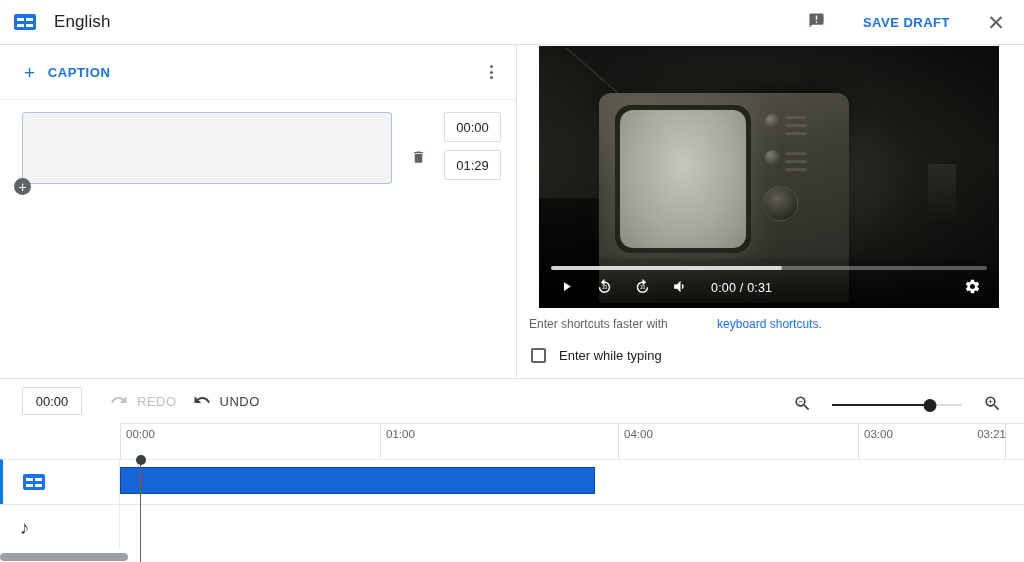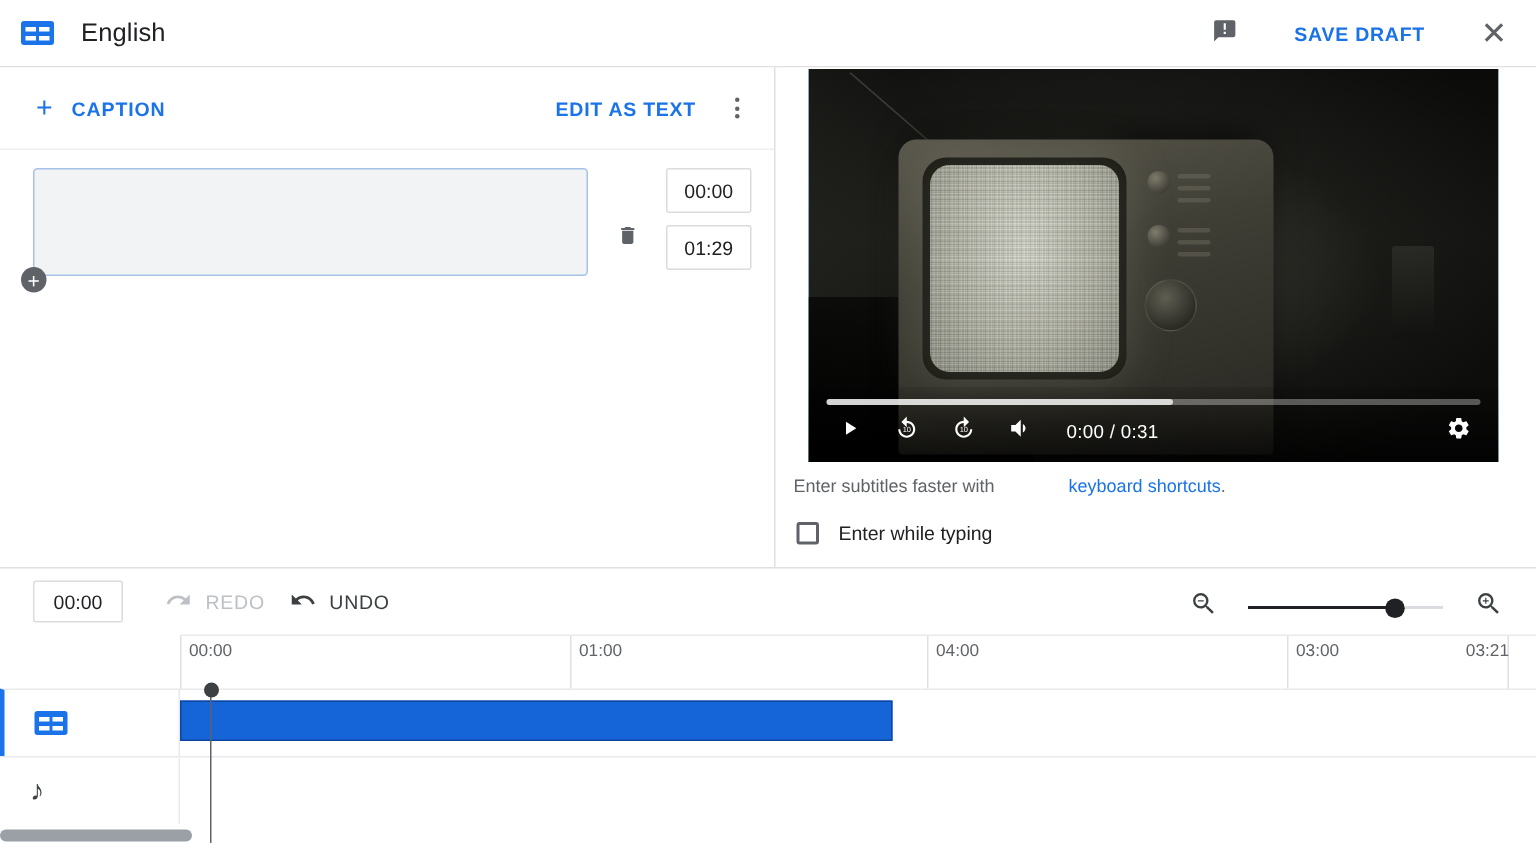--- a/index.html
+++ b/index.html
@@ -675,21 +675,20 @@
   </div>
 
   <div class="editor-pane">
 
     <div class="editor-toolbar">
       <div class="add-caption">
         <span class="plus-sign">+</span>
         <span>CAPTION</span>
       </div>
       <div class="toolbar-right">
-        <div class="edit-as-text">EDIT AS TEXT</div>
         <div class="kebab">
           <i></i>
             <i></i>
             <i></i>
         </div>
       </div>
     </div>
 
     <div class="caption-row">
       <textarea class="caption-input" placeholder="" style=""></textarea>
@@ -778,21 +777,21 @@
               <svg width="17" height="17" viewBox="0 0 24 24">
                   <path fill="#ffffff" d="M19.14 12.94c.04-.3.06-.61.06-.94 0-.32-.02-.64-.07-.94l2.03-1.58c.18-.14.23-.41.12-.61l-1.92-3.32c-.12-.22-.37-.29-.59-.22l-2.39.96c-.5-.38-1.03-.7-1.62-.94l-.36-2.54c-.04-.24-.24-.41-.48-.41h-3.84c-.24 0-.43.17-.47.41l-.36 2.54c-.59.24-1.13.57-1.62.94l-2.39-.96c-.22-.08-.47 0-.59.22L2.74 8.87c-.12.21-.08.47.12.61l2.03 1.58c-.05.3-.09.63-.09.94s.02.64.07.94l-2.03 1.58c-.18.14-.23.41-.12.61l1.92 3.32c.12.22.37.29.59.22l2.39-.96c.5.38 1.03.7 1.62.94l.36 2.54c.05.24.24.41.48.41h3.84c.24 0 .44-.17.47-.41l.36-2.54c.59-.24 1.13-.56 1.62-.94l2.39.96c.22.08.47 0 .59-.22l1.92-3.32c.12-.22.07-.47-.12-.61l-2.01-1.58zM12 15.6c-1.98 0-3.6-1.62-3.6-3.6s1.62-3.6 3.6-3.6 3.6 1.62 3.6 3.6-1.62 3.6-3.6 3.6z"></path>
                 </svg>
             </span>
           </div>
         </div>
       </div>
     </div>
 
     <div class="hint-line">
-      <span>Enter subtitles faster with </span><a class="hint-link">keyboard shortcuts</a><span>.</span>
+      <span>Enter shortcuts faster with </span><a class="hint-link">keyboard shortcuts</a><span>.</span>
     </div>
 
     <div class="pause-row">
       <div class="checkbox"></div>
       <div class="pause-label">Enter while typing</div>
     </div>
   </div>
 
   <div class="timeline-section">
 

